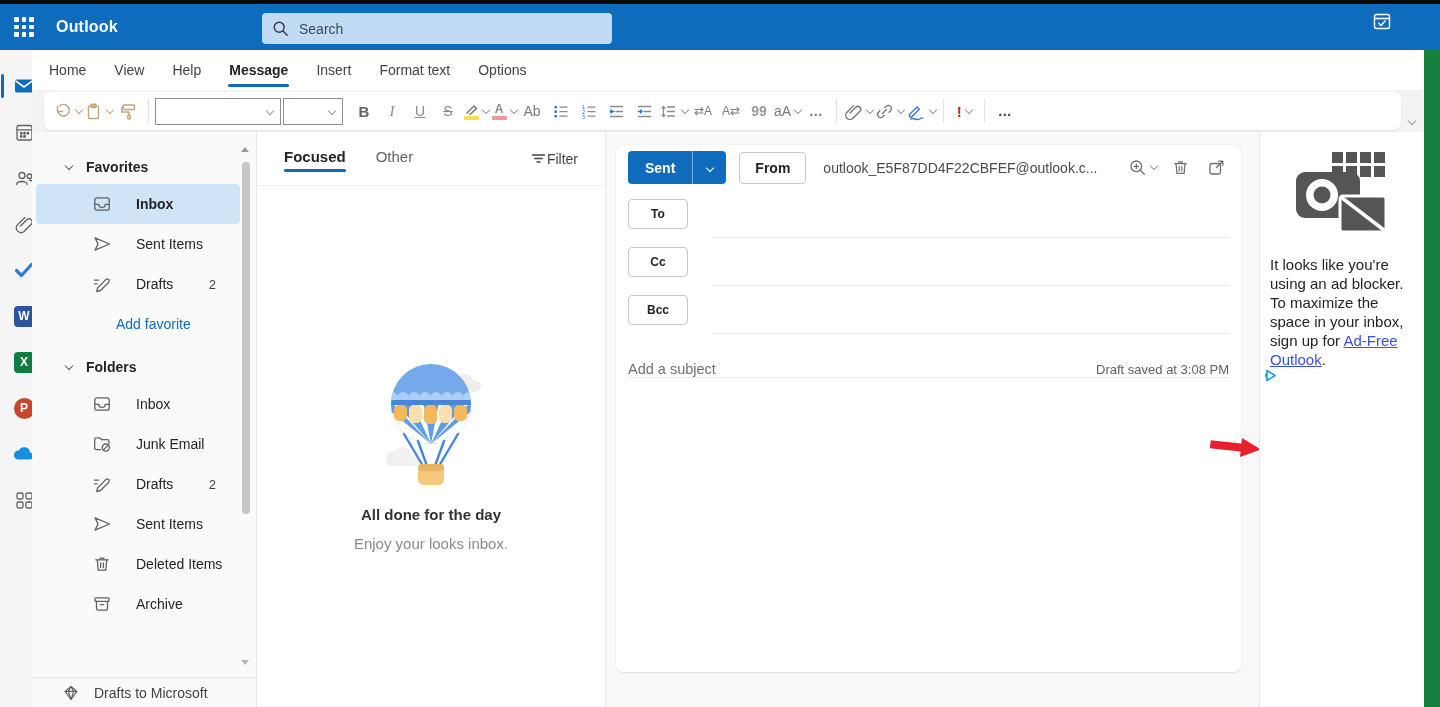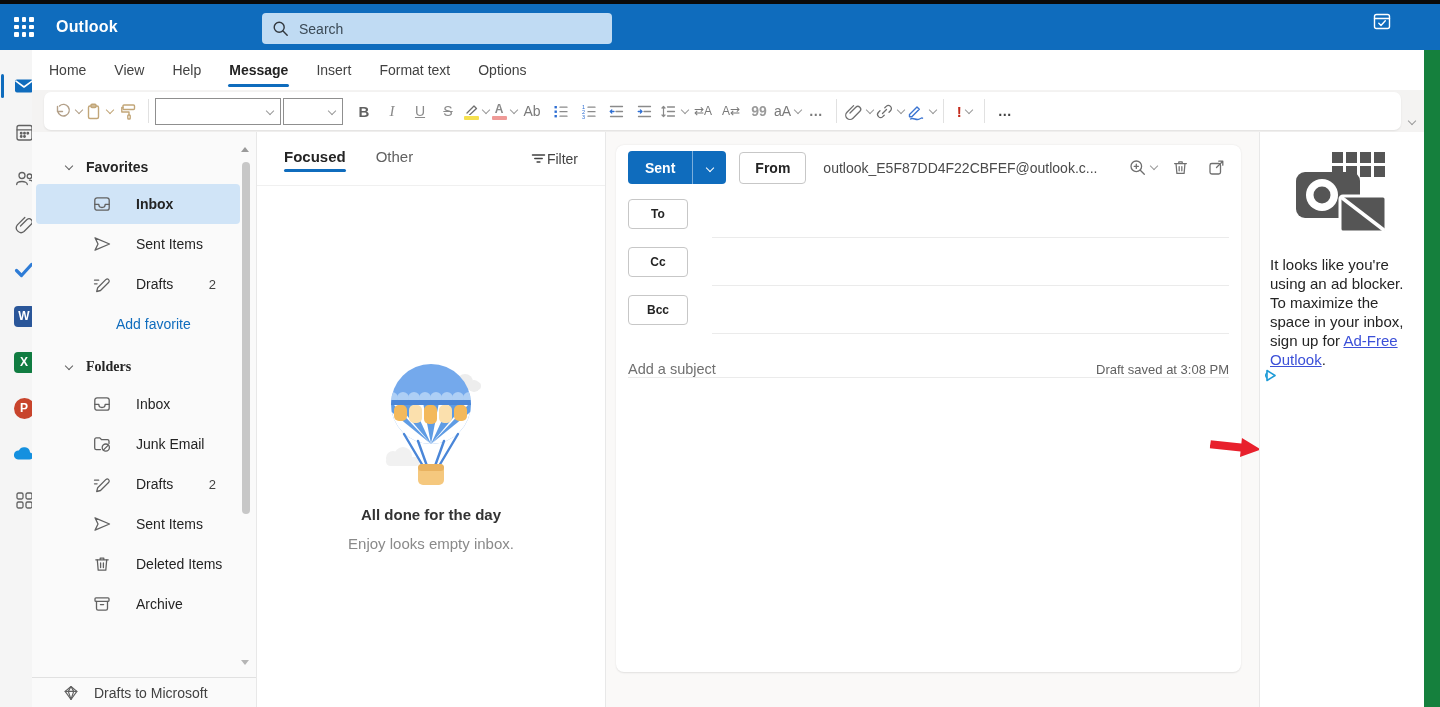--- a/index.html
+++ b/index.html
@@ -427,21 +427,21 @@
         <div class="sitem" style="padding-left:56px;">
           <svg class="ic" width="20" height="20" viewBox="0 0 20 20">
               <path d="M8.5 16.5 l-3.8 1 1-3.8 L14 5.4 a2 2 0 0 1 2.8 2.8z"></path>
               <path d="M2.5 6.2 h4.2 M2.5 9.8 h2.6"></path>
             </svg>
           <span class="slabel">Drafts</span>
           <span class="scount">2</span>
         </div>
         <div class="add-fav">Add favorite</div>
 
-        <div class="sec-head" style="margin-top:6px;font-family:Liberation Serif, serif;">
+        <div class="sec-head" style="margin-top:6px;">
           <span class="chev" style="border-color:#616161;"></span>
           <span>Folders</span>
         </div>
         <div class="sitem" style="padding-left:56px;">
           <svg class="ic" width="20" height="20" viewBox="0 0 20 20">
               <rect x="2.8" y="3.8" width="14.4" height="12.4" rx="2.3"></rect>
               <path d="M2.8 10.3 h4 a3.2 3.2 0 0 0 6.4 0 h4"></path>
             </svg>
           <span class="slabel">Inbox</span>
         </div>
@@ -555,21 +555,21 @@
             <g stroke="#4a86d8" stroke-width="2.4" stroke-linecap="round">
                 <path d="M25 76 L44 108"></path>
                 <path d="M79 76 L60 108"></path>
                 <path d="M39 83 L48 108"></path>
                 <path d="M65 83 L56 108"></path>
               </g>
             <rect x="39" y="106" width="26" height="21" rx="5" fill="#f5c87e"></rect>
             <rect x="39" y="106" width="26" height="7" rx="3.5" fill="#e9b25f"></rect>
           </svg>
           <div class="empty-title">All done for the day</div>
-          <div class="empty-sub">Enjoy looks empty inbox.</div>
+          <div class="empty-sub">Enjoy your looks inbox.</div>
         </div>
       </div>
 
       <div class="compose-area">
         <div class="compose-card">
           <div class="cc-head">
             <div class="send-split">
               <div class="send-main">Sent</div>
               <div class="send-arrow">
                   <span class="chev"></span>

